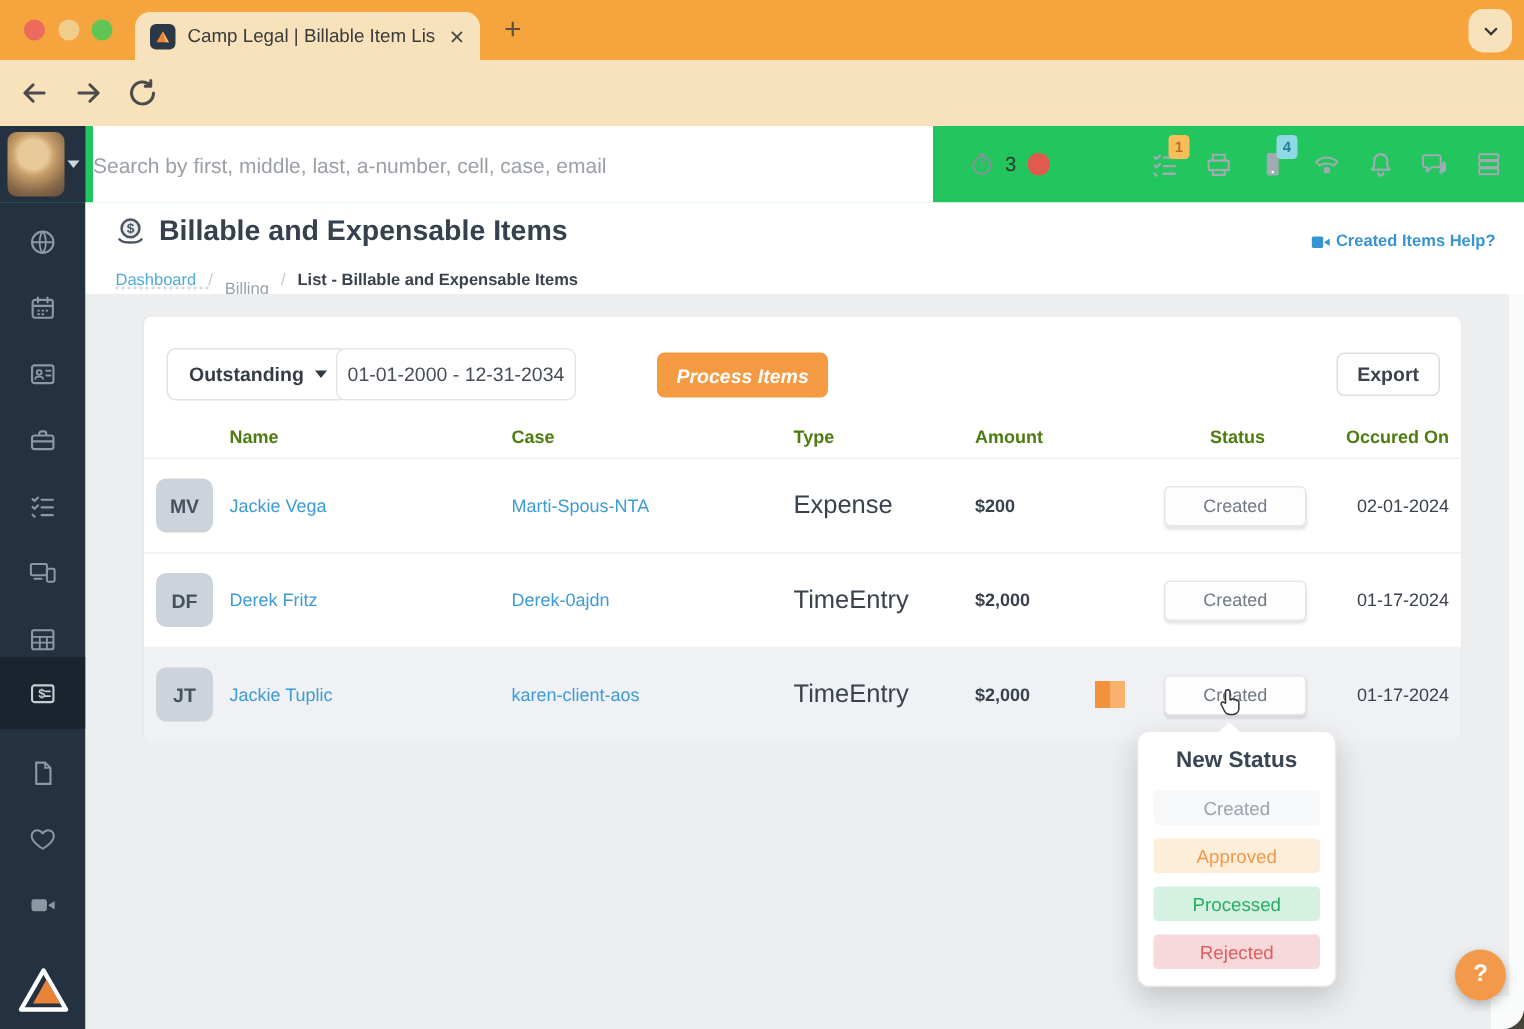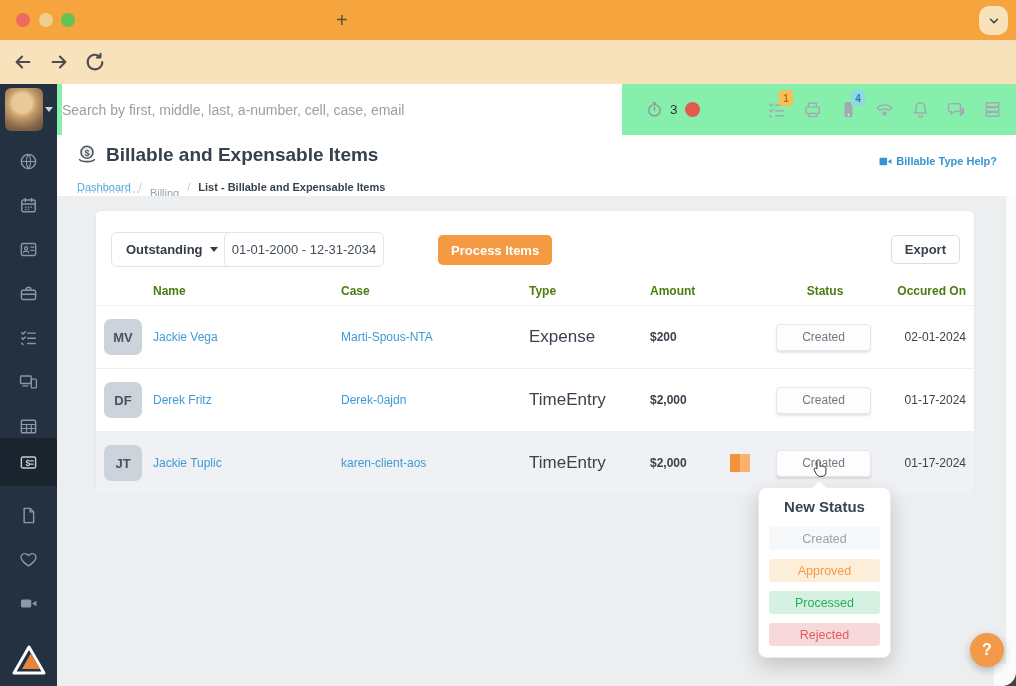--- a/index.html
+++ b/index.html
@@ -30,21 +30,21 @@
   .ext-ico { position:absolute; left:728px; top:52px; width:20px; height:20px; }
 
   
   .sidebar { position:absolute; left:0; top:84px; width:57px; height:602px; background:#233140; }
   .sb-item { position:absolute; left:0; width:57px; height:44px; display:flex; align-items:center;
              justify-content:center; color:#8C98A4; }
   .sb-item.active { background:#1A242F; height:48px; color:#C6CDD4; }
   .sb-item svg { width:19px; height:19px; }
   .sb-logo { position:absolute; left:0; bottom:10px; width:57px; display:flex; justify-content:center; }
 
-  .topbar { position:absolute; left:0; top:84px; width:1016px; height:51px; background:#86efac; }
+  .topbar { position:absolute; left:0; top:84px; width:1016px; height:51px; background:#22c55e; }
   .avatar-wrap { position:absolute; left:0; top:0; width:57px; height:51px; background:#233140;
                  display:flex; align-items:center; justify-content:center; gap:2px; }
   .avatar { width:38px; height:43px; border-radius:6px;
             background:radial-gradient(circle at 45% 35%, #E8C99A 0 28%, #C9A06B 40%, #8A6B4A 70%, #5E4A38 100%); }
   .avatar-caret { width:0; height:0; border-left:4px solid transparent; border-right:4px solid transparent;
                   border-top:5px solid #cfd6dd; }
   .search-input { position:absolute; left:62px; top:0; width:560px; height:51px; border:none; outline:none;
                   font-size:14px; color:#333; font-family:"Liberation Sans", sans-serif; }
   .search-input::placeholder { color:#9AA0A6; }
   .timer-cluster { position:absolute; left:646px; top:0; height:51px; display:flex; align-items:center; gap:7px; }
@@ -79,21 +79,21 @@
           border:1px solid #E7E9EB; border-radius:6px; }
   .filter-btn { position:absolute; left:15px; top:21px; height:35px; padding:0 14px; background:#fff;
                 border:1px solid #DFE2E6; border-radius:6px; font-size:13px; font-weight:bold; color:#333B46;
                 display:flex; align-items:center; gap:7px; }
   .caret-down { width:0; height:0; border-left:4px solid transparent; border-right:4px solid transparent;
                 border-top:5px solid #333B46; }
   .date-input { position:absolute; left:128px; top:21px; width:160px; height:35px; border:1px solid #E3E5E8;
                 border-radius:6px; font-size:13px; color:#454E59; text-align:center; outline:none;
                 font-family:"Liberation Sans", sans-serif; }
   .process-btn { position:absolute; left:342px; top:24px; height:30px; padding:0 13px; background:#F49A42;
-                 border:none; border-radius:5px; color:#fff; font-size:13px; font-weight:bold; }
+                 border:none; border-radius:5px; color:#fff; font-size:13px; font-weight:bold;font-style:italic; }
   .export-btn { position:absolute; right:14px; top:24px; height:29px; padding:0 13px; background:#fff;
                 border:1px solid #DADDE1; border-radius:5px; font-size:13px; font-weight:bold; color:#39424D; }
 
   .tbl-head, .tbl-row { display:grid; grid-template-columns:49px 188px 188px 121px 80px 46px 98px 1fr;
                         align-items:center; padding:0 8px; }
   .tbl-head { position:absolute; left:0; top:66px; width:878px; height:28px; }
   .th { font-size:12px; font-weight:bold; color:#4d7c0f; }
   .th-status { text-align:center; }
   .th-right { text-align:right; }
   .tbl-row { position:absolute; left:0; width:878px; height:63px; border-top:1px solid #EEF0F2; }
@@ -133,20 +133,30 @@
 </style>
 </head>
 <body>
 
 <div class="screen">
 
   <div class="tabstrip">
     <div class="tl tl-red"></div>
     <div class="tl tl-yellow"></div>
     <div class="tl tl-green"></div>
+    <div class="tab">
+      <span class="favicon">
+        <svg width="11" height="11" viewBox="0 0 24 24">
+            <path d="M12 4l9 16H3z" fill="#E8833A"></path>
+            <path d="M12 4l9 16h-5z" fill="#F4B06B"></path>
+          </svg>
+      </span>
+      <span class="tab-title">Camp Legal | Billable Item Lis</span>
+      <span class="tab-close">✕</span>
+    </div>
     <div class="newtab-btn">+</div>
     <div class="chrome-menu-btn">
       <svg width="14" height="14" viewBox="0 0 24 24">
           <path d="M6 9l6 6 6-6" stroke="#3A3A3A" stroke-width="2.5" fill="none" stroke-linecap="round"></path>
         </svg>
     </div>
   </div>
 
   <div class="toolbar">
     <svg class="nav-ico" style="left:12px" viewBox="0 0 24 24">
@@ -338,21 +348,21 @@
       <span class="bc-muted">Billing</span>
       <span class="bc-sep">/</span>
       <span class="bc-current">List - Billable and Expensable Items</span>
     </div>
     <div class="bc-dots"></div>
     <div class="help-link">
       <svg width="13" height="11" viewBox="0 0 24 20">
           <rect x="1" y="3" width="14" height="14" rx="2" fill="#3695D1"></rect>
           <path d="M16 10l7-4.5v9z" fill="#3695D1"></path>
         </svg>
-      <span>Billable Type Help?</span>
+      <span>Created Items Help?</span>
     </div>
   </div>
 
   <div class="content">
     <div class="card">
       <button class="filter-btn">
         <span>Outstanding</span>
         <span class="caret-down"></span>
       </button>
       <input class="date-input" type="text" value="01-01-2000 - 12-31-2034" style="">

